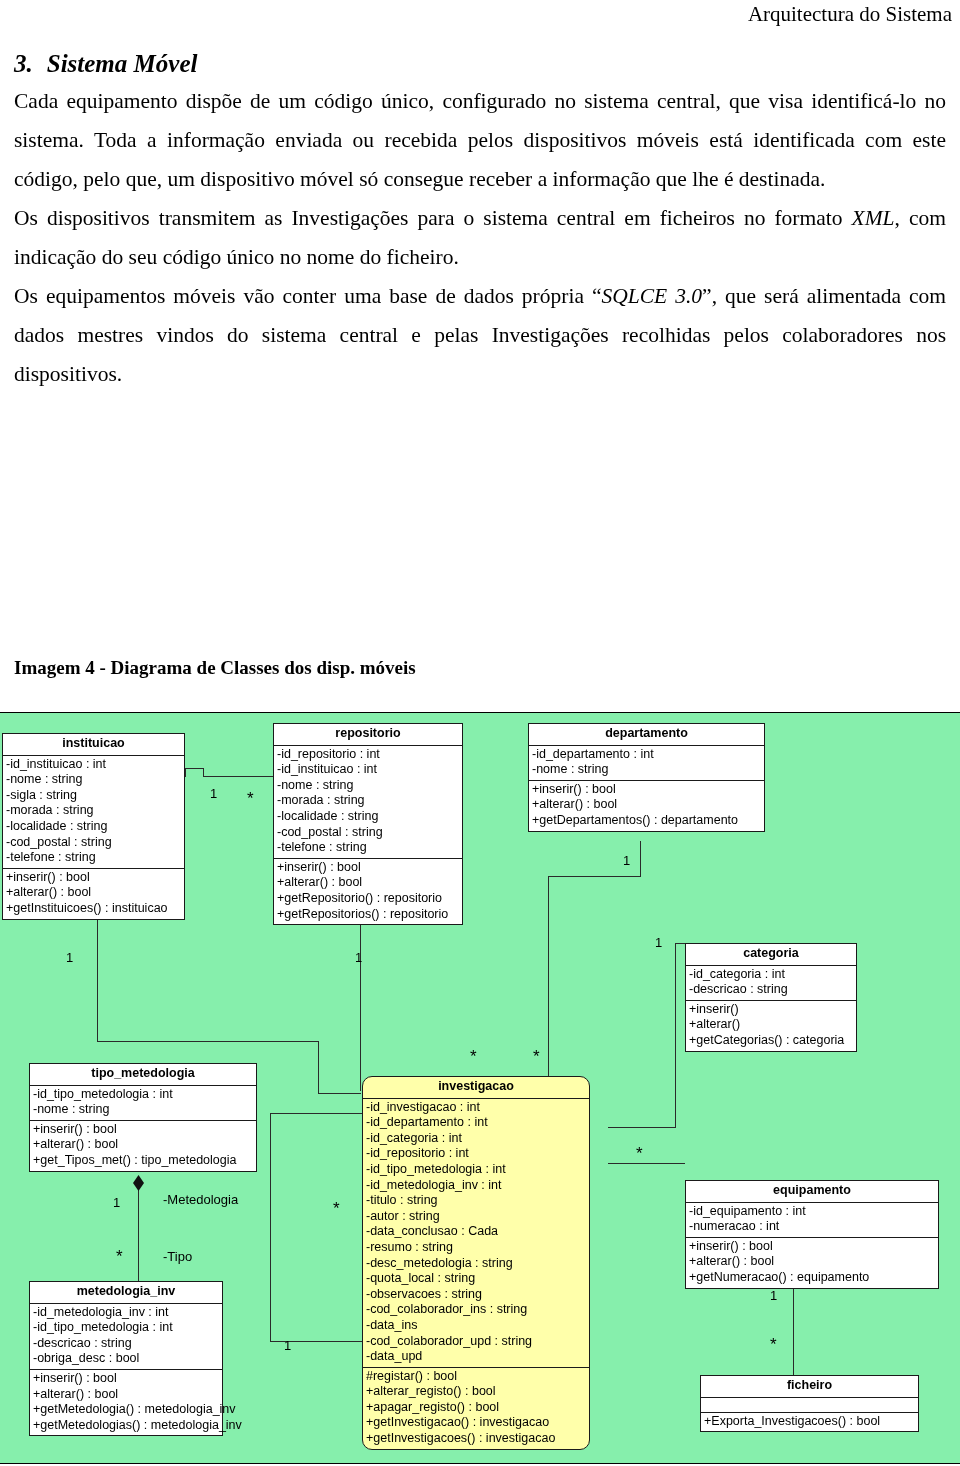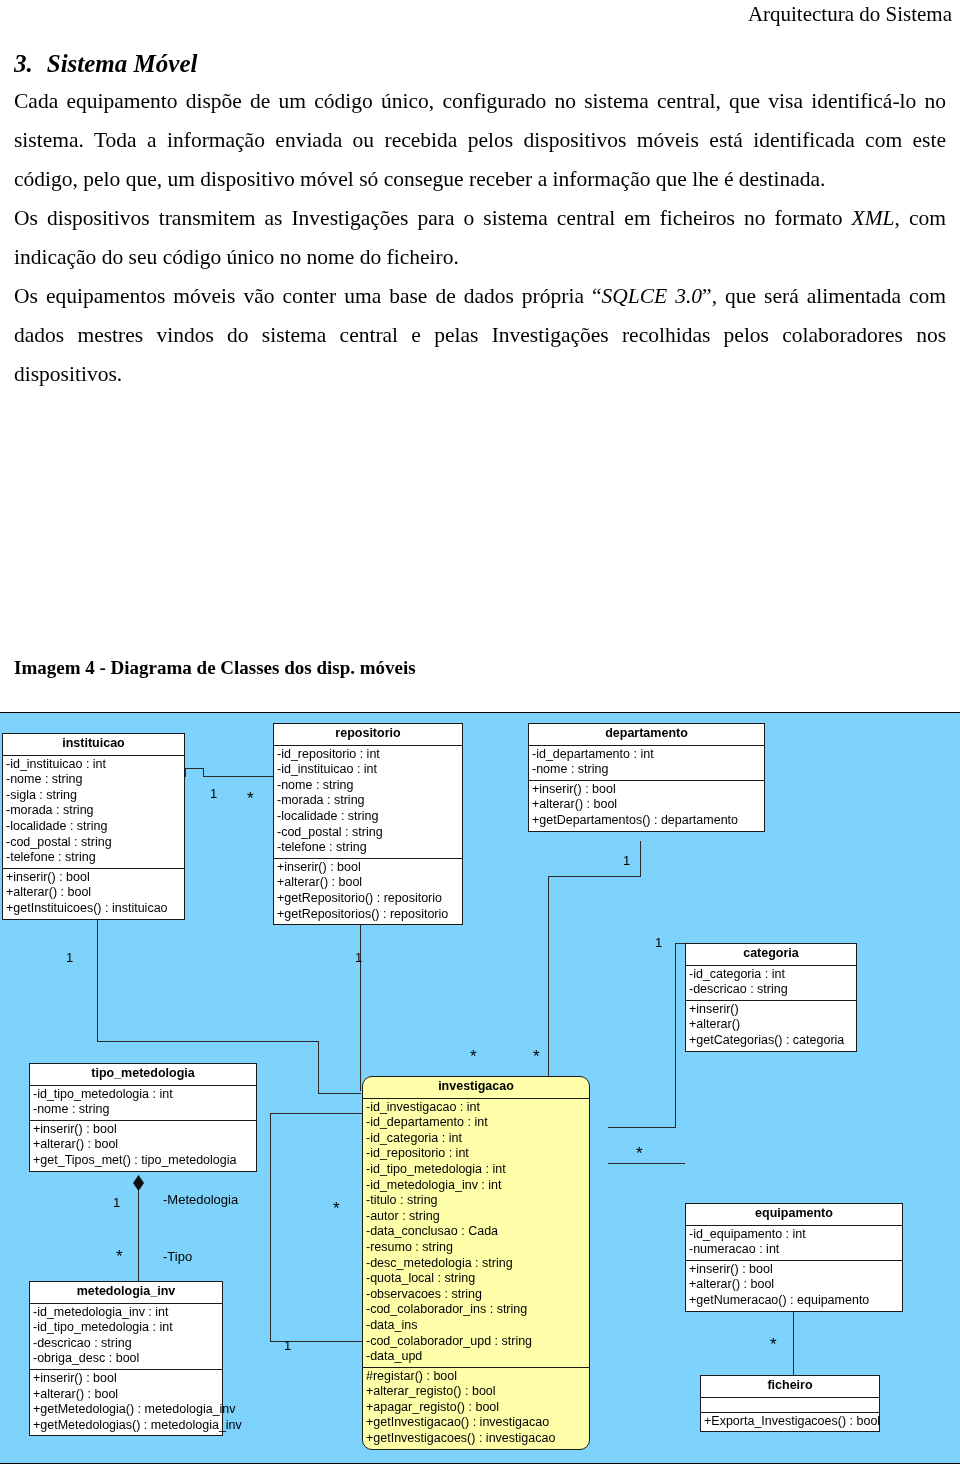--- a/index.html
+++ b/index.html
@@ -55,21 +55,21 @@
     font-family: "Liberation Serif", serif;
   }
 
   
   .diagram {
     position: absolute;
     left: 0px; top: 712px;
     width: 960px; height: 752px;
     border: 1px solid #000;
     border-left: none; border-right: none;
-    background: #7dd3fc;
+    background: #86efac;
   }
   .diagram-inner { position:absolute; inset:0; }
 
   .uml {
     position: absolute;
     background: #fff;
     border: 1px solid #1a1a1a;
     font-family: "Liberation Sans", sans-serif;
     font-size: 12.5px;
     line-height: 15.6px;
@@ -289,34 +289,34 @@
       </div>
       <div class="compart">
         <div>#registar() : bool</div>
         <div>+alterar_registo() : bool</div>
         <div>+apagar_registo() : bool</div>
         <div>+getInvestigacao() : investigacao</div>
         <div>+getInvestigacoes() : investigacao</div>
       </div>
     </div>
 
-    <div class="uml" style="left:685px; top:467px; width:218px;margin-top:23px;">
+    <div class="uml" style="left:685px; top:467px; width:254px;">
       <div class="cname">equipamento</div>
       <div class="compart">
         <div>-id_equipamento : int</div>
         <div>-numeracao : int</div>
       </div>
       <div class="compart">
         <div>+inserir() : bool</div>
         <div>+alterar() : bool</div>
         <div>+getNumeracao() : equipamento</div>
       </div>
     </div>
 
-    <div class="uml" style="left:700px; top:662px; width:180px;">
+    <div class="uml" style="left:700px; top:662px; width:219px;">
       <div class="cname">ficheiro</div>
       <div class="compart empty"></div>
       <div class="compart">
         <div>+Exporta_Investigacoes() : bool</div>
       </div>
     </div>
 
     <div class="mult" style="left:210px; top:73px;">1</div>
     <div class="mult star" style="left:247px; top:82px;">*</div>
     <div class="mult" style="left:66px; top:237px;">1</div>

